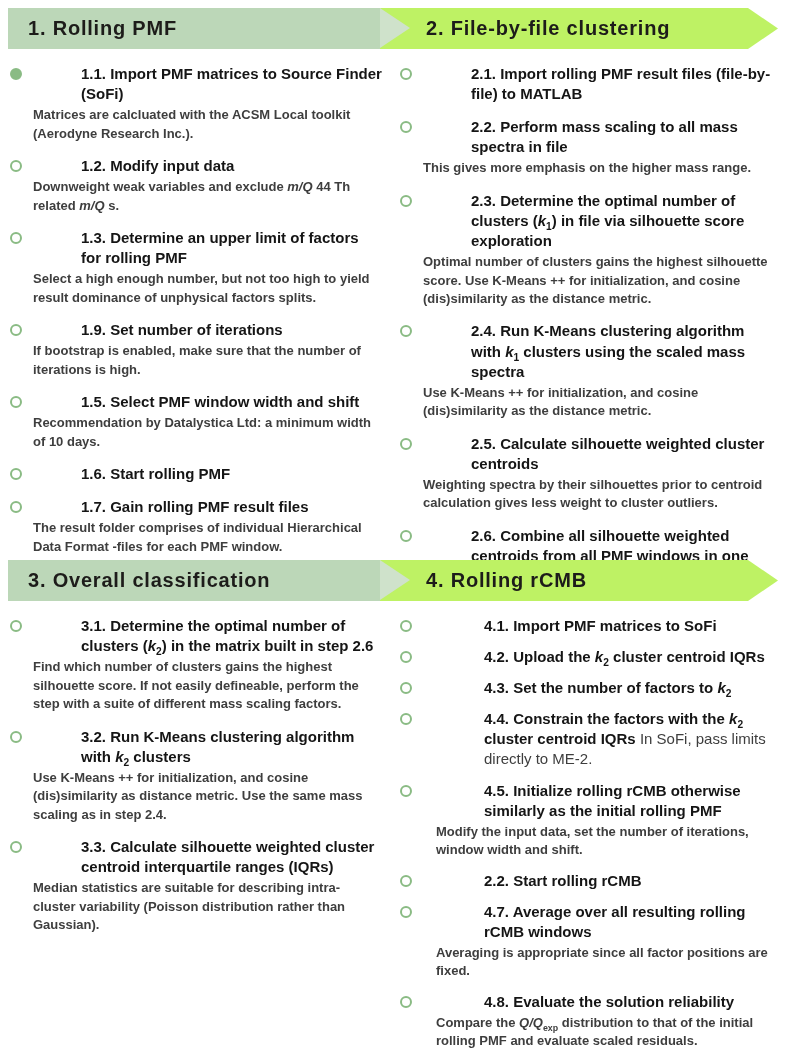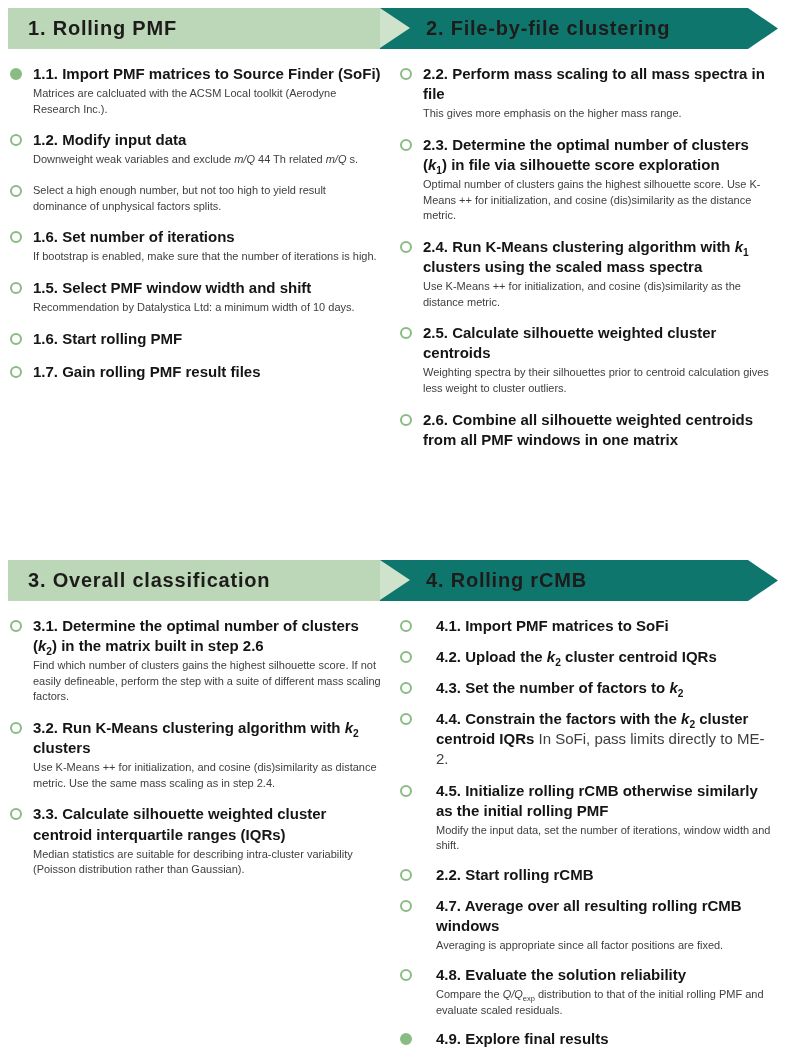--- a/index.html
+++ b/index.html
@@ -8,21 +8,21 @@
     padding:8px 24px 0 8px;background:#fff;overflow:hidden;
     font-family:"Liberation Sans", sans-serif;
   }
   
   .banner-row{position:relative;display:flex;height:41px;width:770px;}
   .banner{display:flex;align-items:center;box-sizing:border-box;}
   .banner.light{
     width:372px;background:#bcd7b8;padding-left:20px;
   }
   .banner.dark{
-    flex:1;background:#0f766e;padding-left:46px;
+    flex:1;background:#bef264;padding-left:46px;
     clip-path:polygon(0 0, calc(100% - 30px) 0, 100% 50%, calc(100% - 30px) 100%, 0 100%);
   }
   .banner-tip{
     position:absolute;left:372px;top:0;width:0;height:0;z-index:2;
     border-top:20.5px solid transparent;border-bottom:20.5px solid transparent;
     border-left:30px solid #cfe2cb;
   }
   .banner-title{
     font-size:20px;font-weight:700;color:#1d1c1a;letter-spacing:0.8px;
     white-space:nowrap;
@@ -41,25 +41,25 @@
   .step{display:flex;gap:11px;margin-bottom:13px;position:relative;}
   .tight .step{margin-bottom:11px;gap:24px;}
   .marker{
     width:12px;height:12px;border-radius:50%;box-sizing:border-box;
     border:2.5px solid #8abb84;background:#ffffff;flex:none;
     margin-top:4px;position:relative;z-index:1;
   }
   .marker.filled{background:#8abb84;}
   .step-text{flex:1;min-width:0;}
   .step-title{
-    font-size:15px;font-weight:700;color:#151515;line-height:1.34;
+    font-size:15px;font-weight:700;color:#151515;line-height:1.34;margin-left:48px;
   }
   .step-title .normal{font-weight:400;color:#3e3e3e;}
   .step-body{
-    font-size:11px;font-weight:400;color:#3e3e3e;line-height:1.42;
+    font-size:13px;font-weight:700;color:#3e3e3e;line-height:1.42;
     margin-top:2px;
   }
   sub{font-size:68%;line-height:0;}
 </style>
 </head>
 <body>
 
 <div class="page">
 
   <div class="banner-row">
@@ -88,28 +88,29 @@
     <span class="marker"></span>
     <div class="step-text">
       <div class="step-title">1.2. Modify input data</div>
       <div class="step-body">Downweight weak variables and exclude <i>m/Q</i> 44 Th related <i>m/Q</i> s.</div>
     </div>
   </div>
 
   <div class="step">
     <span class="marker"></span>
     <div class="step-text">
+      <div class="step-title">1.3. Determine an upper limit of factors for rolling PMF</div>
       <div class="step-body">Select a high enough number, but not too high to yield result dominance of unphysical factors splits.</div>
     </div>
   </div>
 
   <div class="step">
     <span class="marker"></span>
     <div class="step-text">
-      <div class="step-title">1.6. Set number of iterations</div>
+      <div class="step-title">1.9. Set number of iterations</div>
       <div class="step-body">If bootstrap is enabled, make sure that the number of iterations is high.</div>
     </div>
   </div>
 
   <div class="step">
     <span class="marker"></span>
     <div class="step-text">
       <div class="step-title">1.5. Select PMF window width and shift</div>
       <div class="step-body">Recommendation by Datalystica Ltd: a minimum width of 10 days.</div>
     </div>
@@ -120,27 +121,35 @@
     <div class="step-text">
       <div class="step-title">1.6. Start rolling PMF</div>
 
     </div>
   </div>
 
   <div class="step">
     <span class="marker"></span>
     <div class="step-text">
       <div class="step-title">1.7. Gain rolling PMF result files</div>
+      <div class="step-body">The result folder comprises of individual Hierarchical Data Format -files for each PMF window.</div>
     </div>
   </div>
 </div>
     </div>
     <div class="col right">
       <div class="steps">
           <div class="timeline" style="top: 10px; height: 0px;"></div>
+  <div class="step">
+    <span class="marker"></span>
+    <div class="step-text">
+      <div class="step-title">2.1. Import rolling PMF result files (file-by-file) to MATLAB</div>
+
+    </div>
+  </div>
 
   <div class="step">
     <span class="marker"></span>
     <div class="step-text">
       <div class="step-title">2.2. Perform mass scaling to all mass spectra in file</div>
       <div class="step-body">This gives more emphasis on the higher mass range.</div>
     </div>
   </div>
 
   <div class="step">

